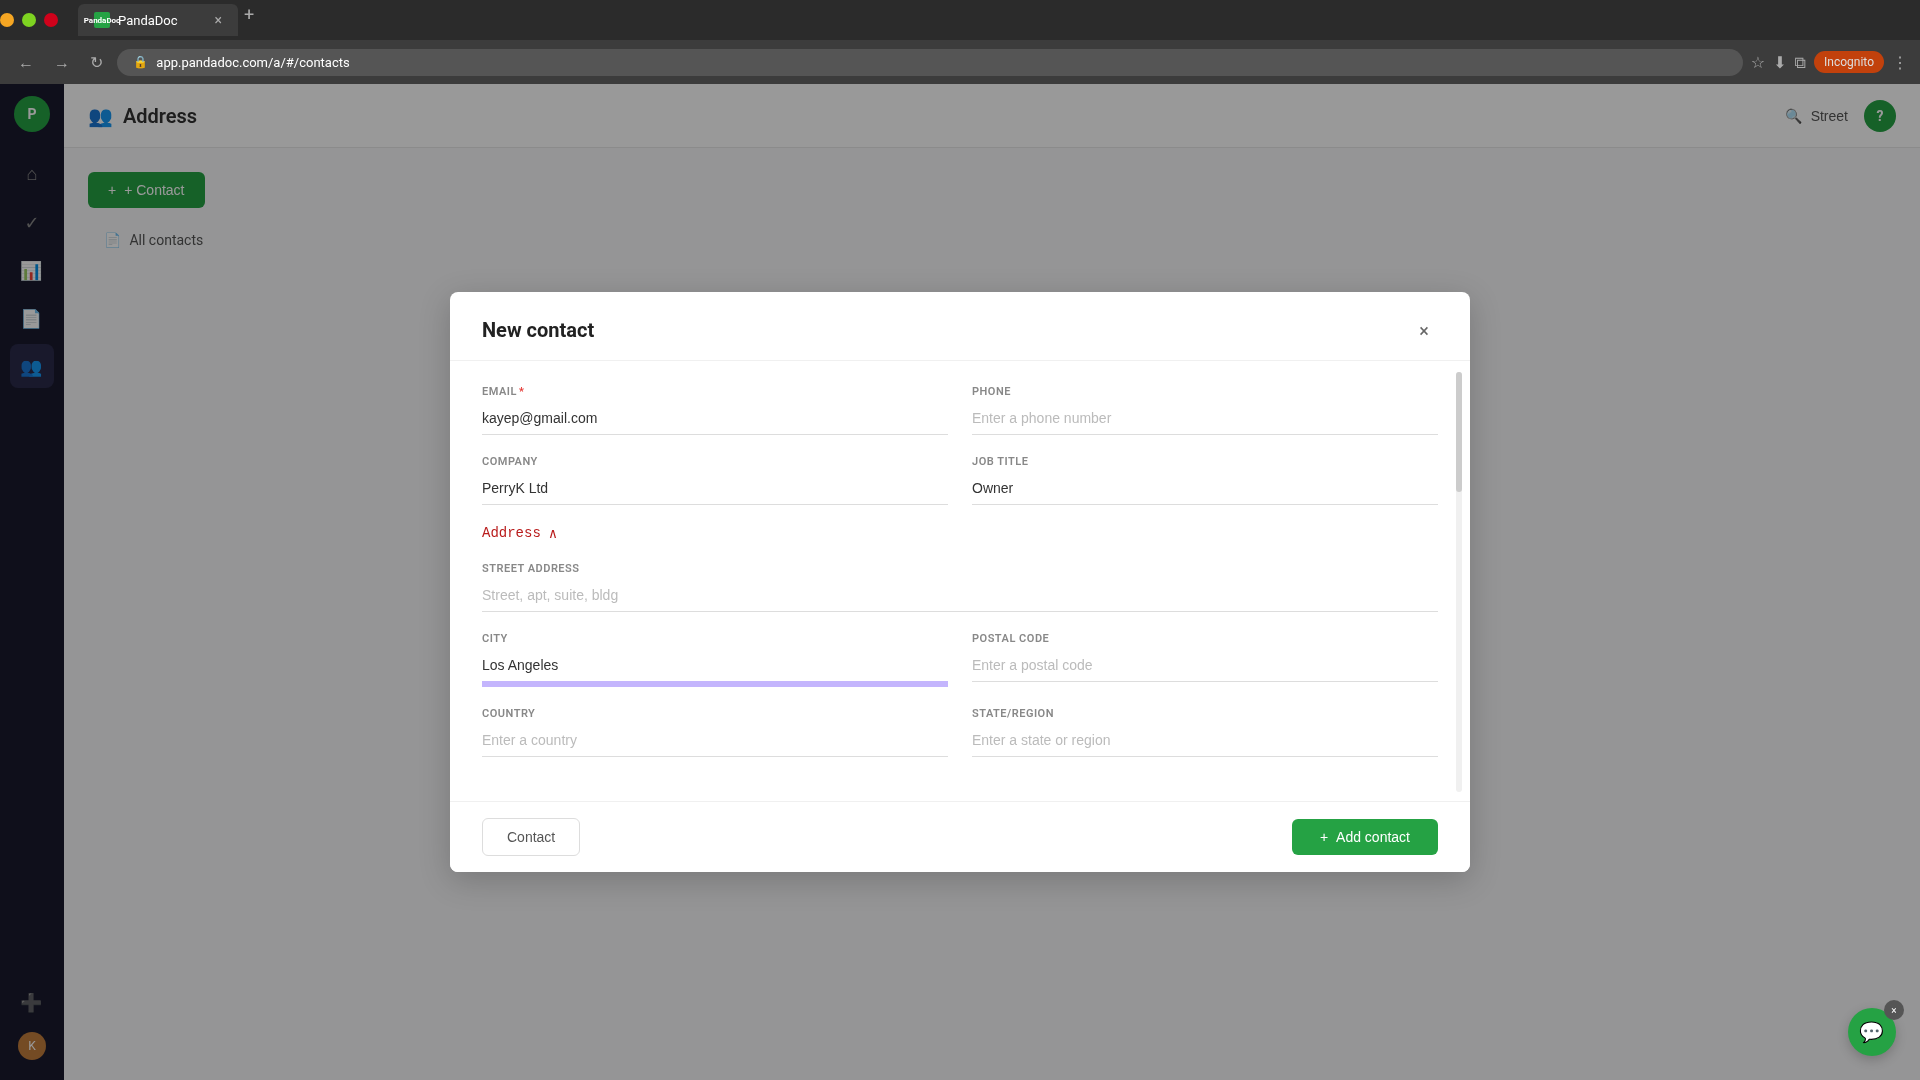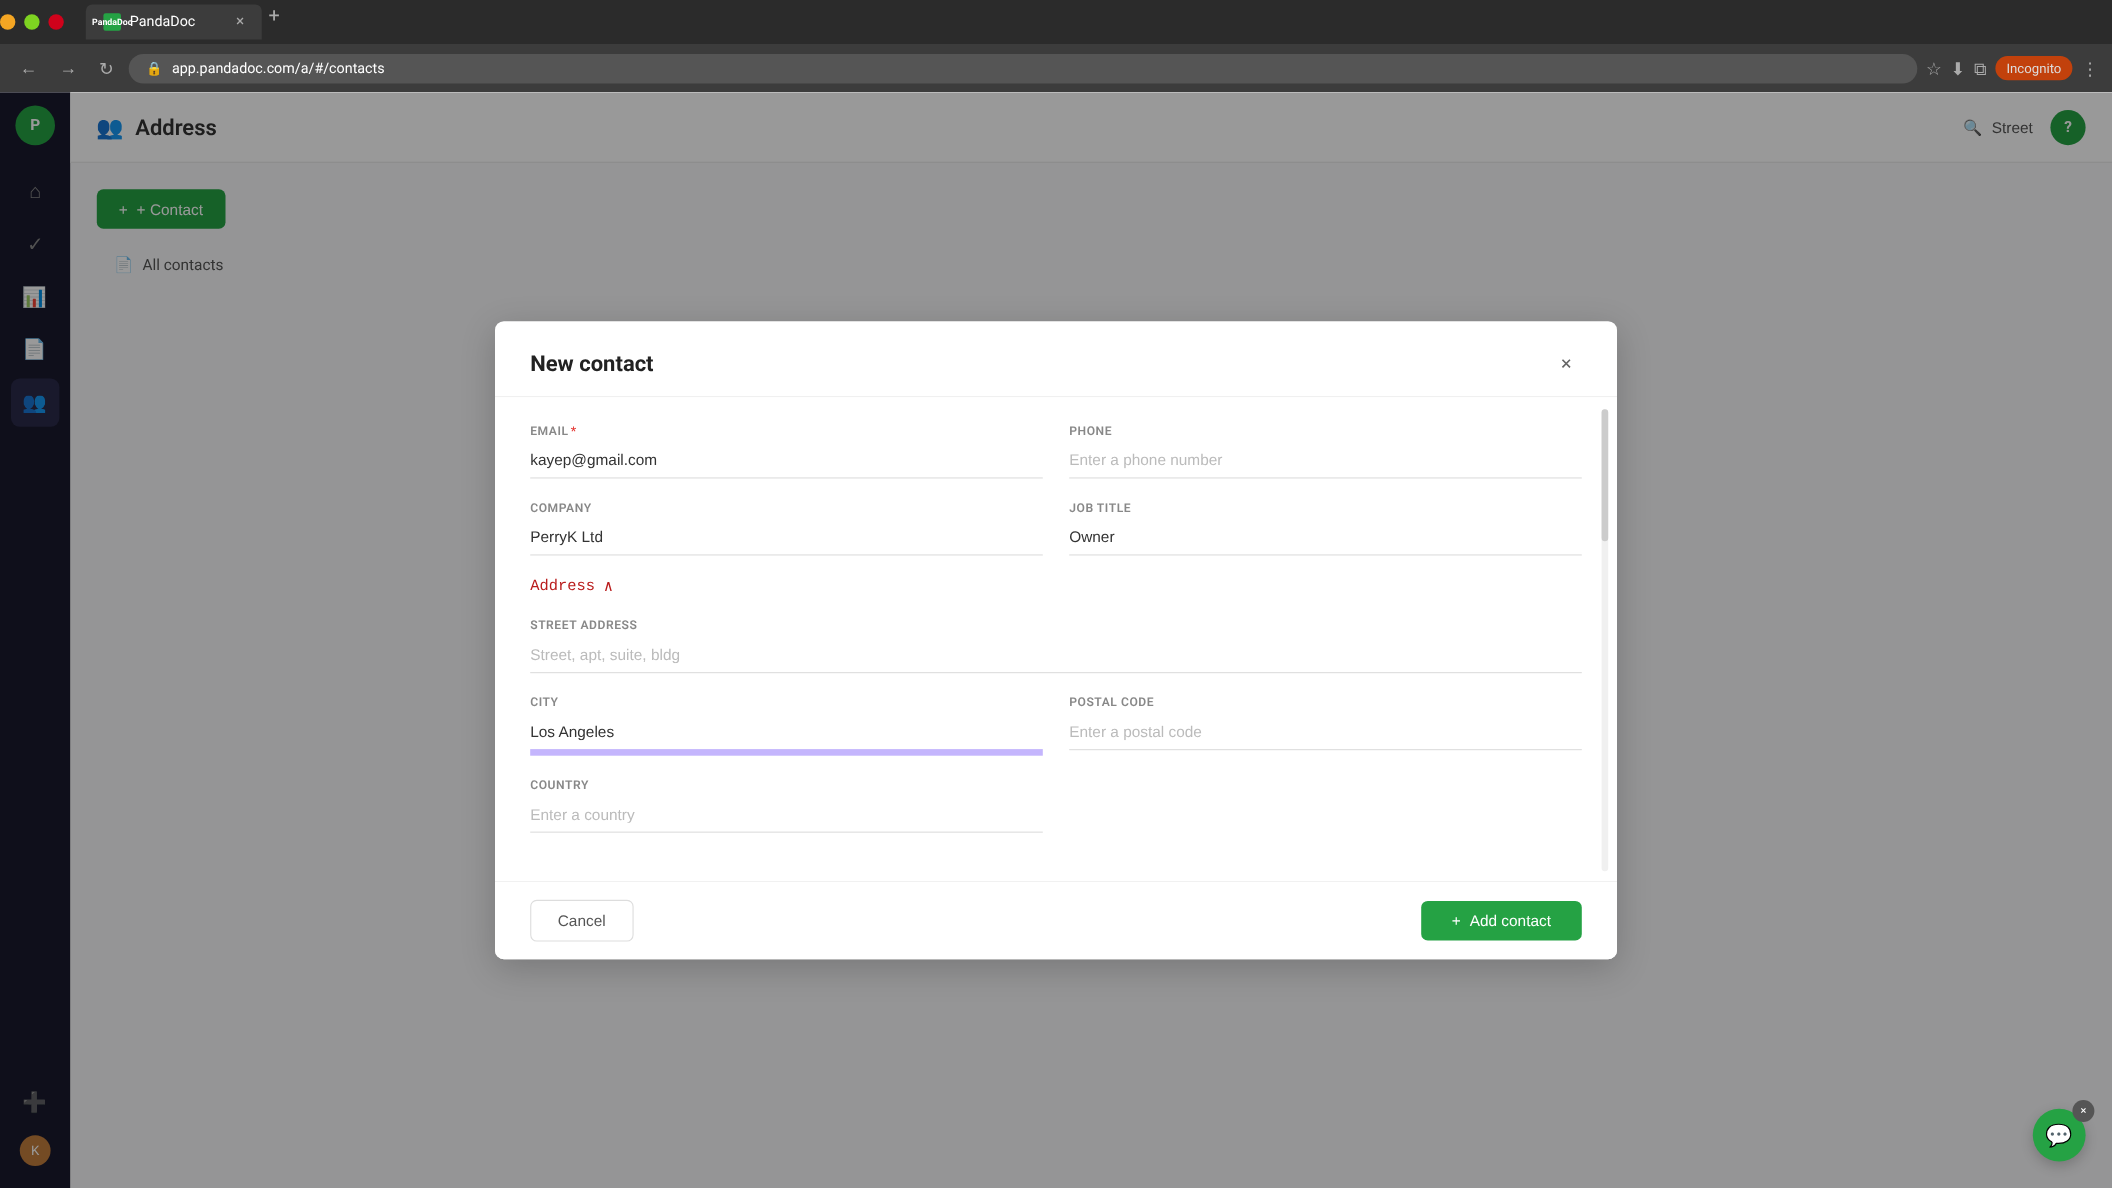--- a/index.html
+++ b/index.html
@@ -558,25 +558,29 @@
           <label class="form-label">POSTAL CODE</label>
           <input type="text" class="form-input" placeholder="Enter a postal code" style="">
         </div>
       </div>
 
       <div class="form-row">
         <div class="form-group">
           <label class="form-label">COUNTRY</label>
           <input type="text" class="form-input" placeholder="Enter a country" style="">
         </div>
+        <div class="form-group">
+          <label class="form-label">STATE/REGION</label>
+          <input type="text" class="form-input" placeholder="Enter a state or region" style="">
+        </div>
       </div>
     </div>
 
     <div class="modal-footer">
-      <button class="btn-cancel">Cancel</button>
+      <button class="btn-cancel">Contact</button>
       <button class="btn-add">
         <span>+</span>
         <span>Add contact</span>
       </button>
     </div>
   </div>
 </div>
 
 <div class="chat-widget">
   <span>💬</span>

